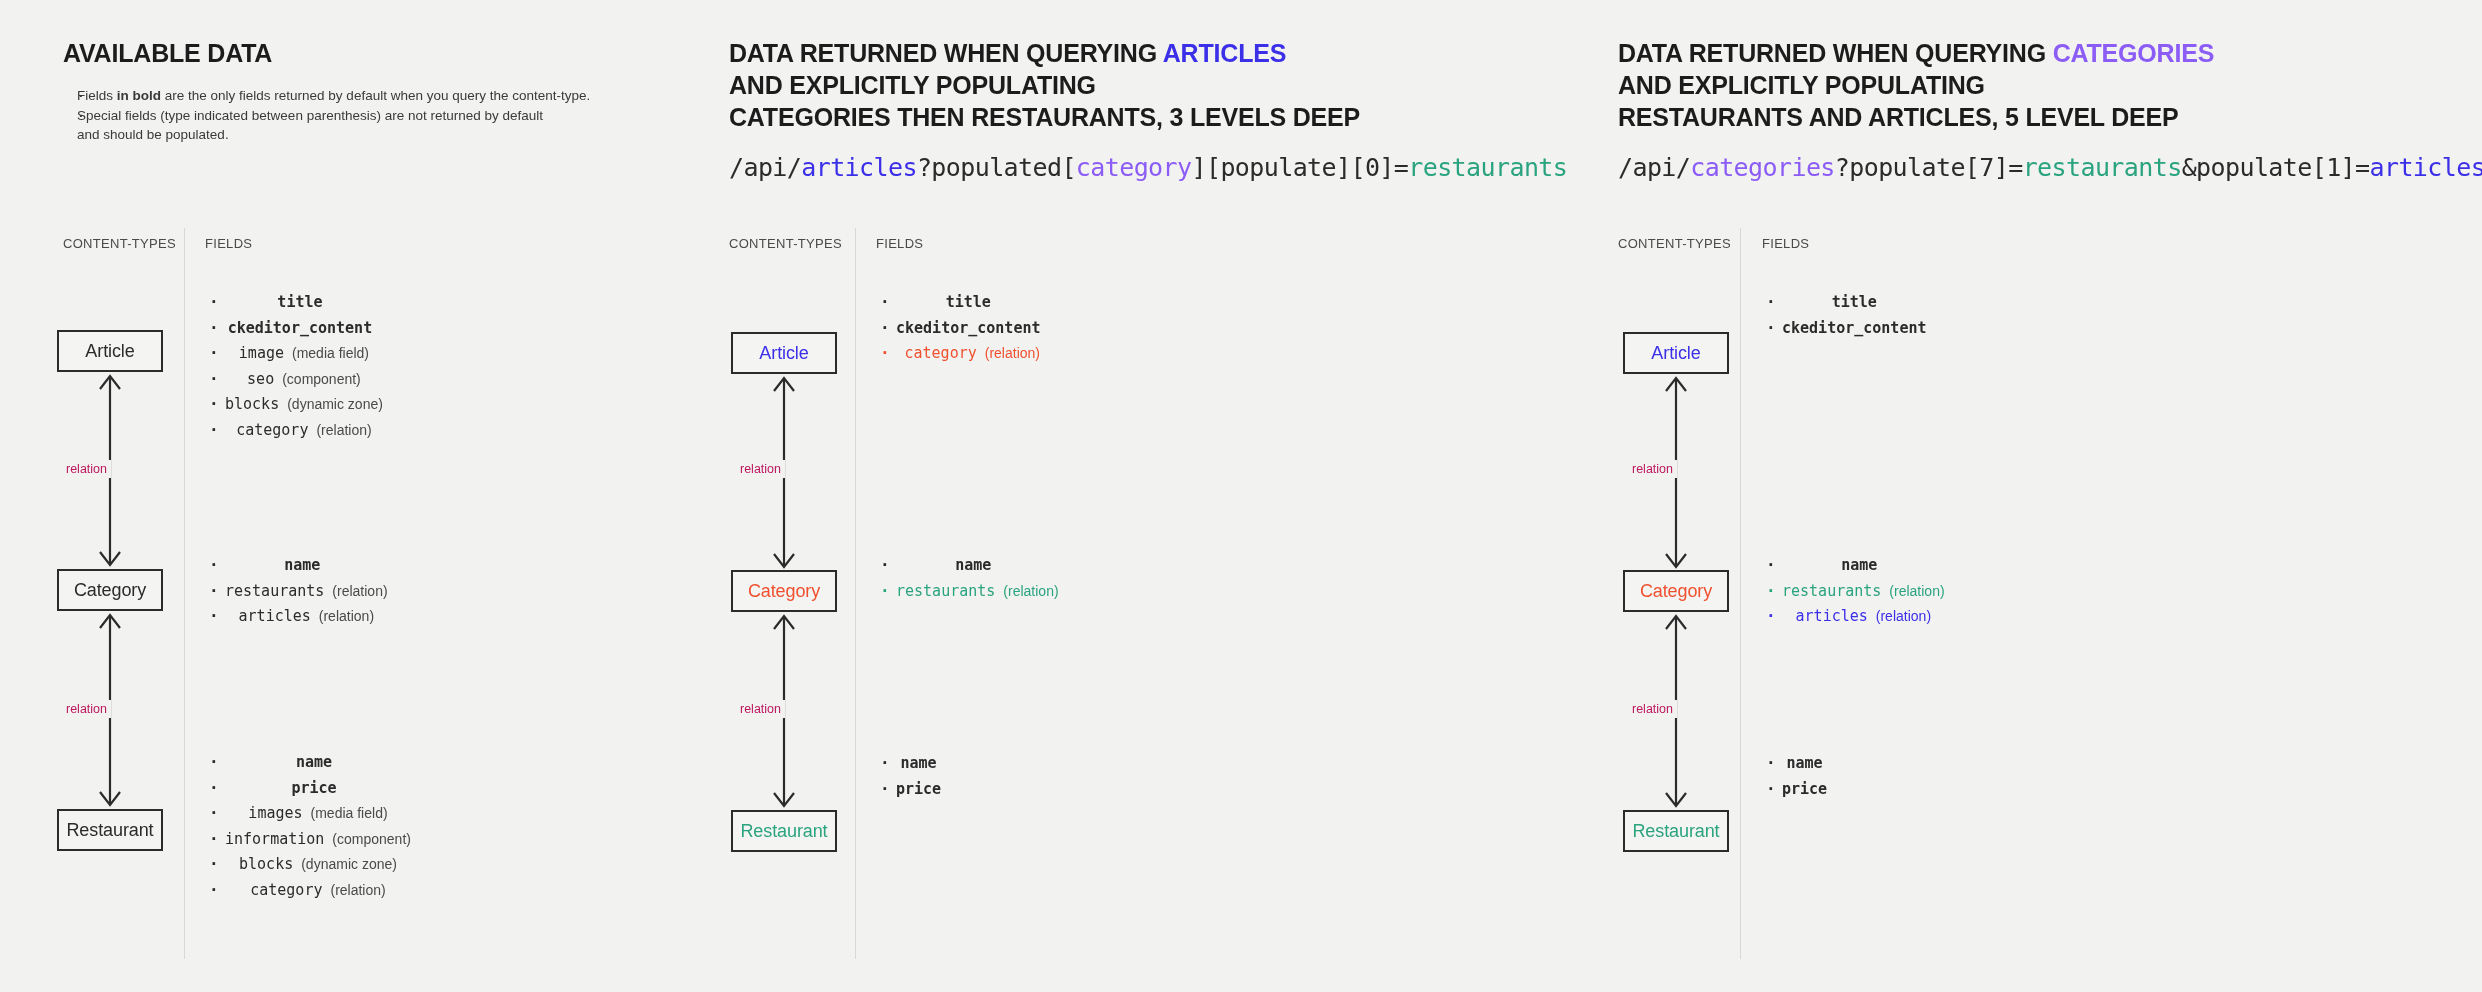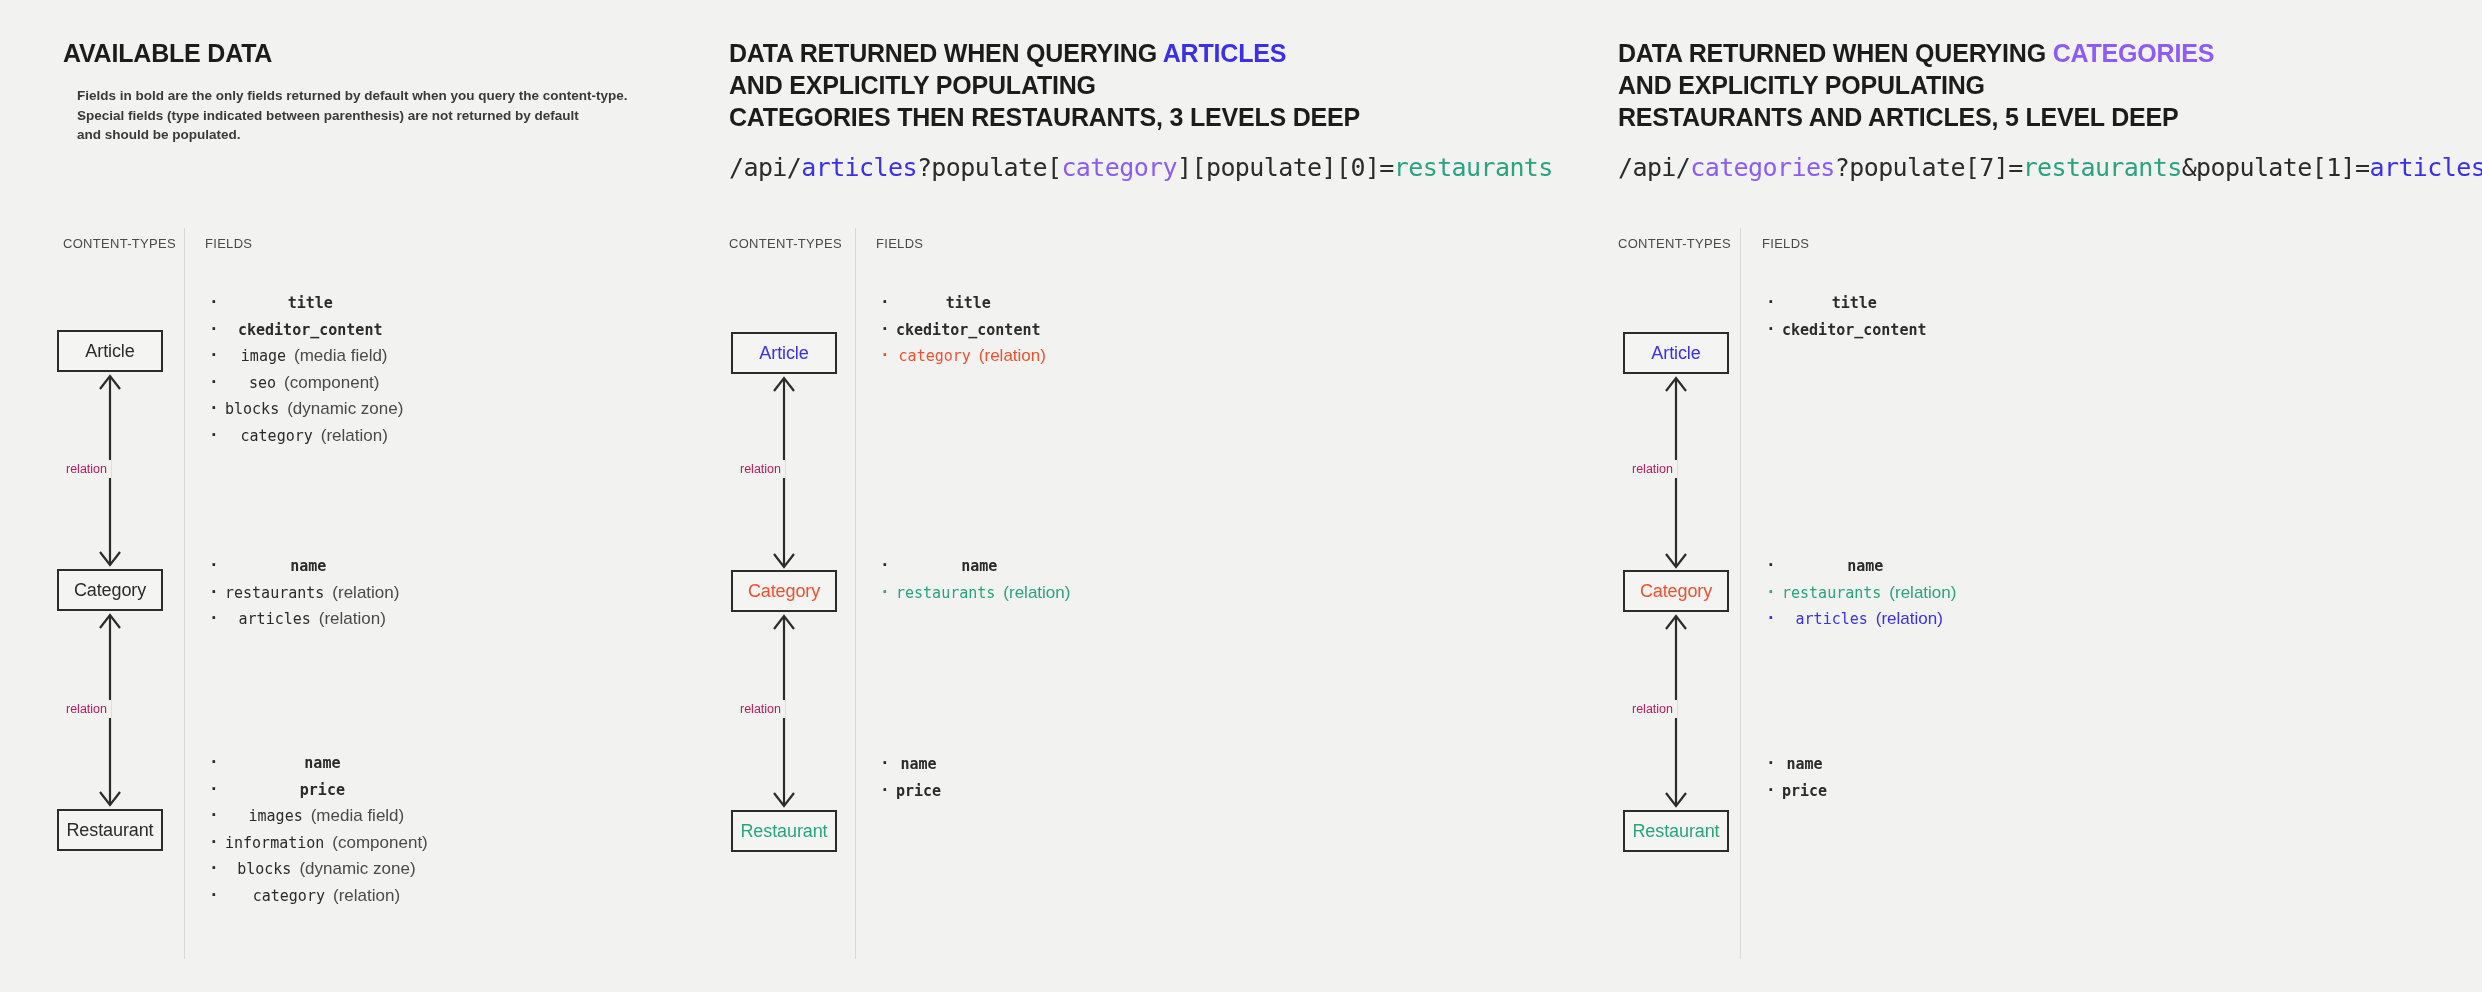--- a/index.html
+++ b/index.html
@@ -65,21 +65,21 @@
     margin: 0;
     padding-left: 14px;
     list-style: none;
   }
   .bullets li::before {
     content: "\00B7";
     position: absolute;
     left: 2px;
     font-weight: bold;
   }
-  .bullets li { position: relative; font-weight: bold; }
+  .bullets li { position: relative; }
 
   .url {
     position: absolute;
     font-family: "DejaVu Sans Mono", monospace;
     font-size: 25px;
     letter-spacing: -0.6px;
     white-space: nowrap;
     color: #2b2b2b;
   }
   .u2 { left: 729px;  top: 153px; }
@@ -142,21 +142,21 @@
     position: absolute;
     left: 4px;
     top: -1px;
     font-weight: bold;
     font-size: 16px;
   }
   .fields .fname { font-weight: normal; }
   .fields .row.bold .fname { font-weight: bold; }
   .fields .ftype {
     font-family: "Liberation Sans", sans-serif;
-    font-size: 17px;
+    font-size: 14px;
     color: #4a4a4a;
     margin-left: 8px;
   }
   .row.c-red::before,  .row.c-red  .fname { color: #f0502e; }
   .row.c-red  .ftype { color: #f0502e; }
   .row.c-teal::before, .row.c-teal .fname { color: #2aa37f; }
   .row.c-teal .ftype { color: #2aa37f; }
   .row.c-blue::before, .row.c-blue .fname { color: #3b2fe8; }
   .row.c-blue .ftype { color: #3b2fe8; }
 </style>
@@ -233,21 +233,21 @@
     <div class="row"><span class="fname">category</span><span class="ftype">(relation)</span></div>
   </div>
 
   <div class="heading h2">
     <div><span>DATA RETURNED WHEN QUERYING </span><span class="accent-blue">ARTICLES</span></div>
     <div>AND EXPLICITLY POPULATING</div>
     <div>CATEGORIES THEN RESTAURANTS, 3 LEVELS DEEP</div>
   </div>
 
   <div class="url u2">
-    <span>/api/</span><span class="accent-blue">articles</span><span>?populate[</span><span class="accent-red">category</span><span>][populate][0]=</span><span class="accent-teal">restaurants</span>
+    <span>/api/</span><span class="accent-blue">articles</span><span>?populated[</span><span class="accent-red">category</span><span>][populate][0]=</span><span class="accent-teal">restaurants</span>
   </div>
 
   <div class="col-label" style="left:729px">CONTENT-TYPES</div>
   <div class="col-label" style="left:876px">FIELDS</div>
 
   <div class="ct-box" style="left:731px; top:332px; color:#3b2fe8;">
     <span>Article</span>
   </div>
   <div class="ct-box" style="left:731px; top:570px; color:#f0502e;">
     <span>Category</span>

